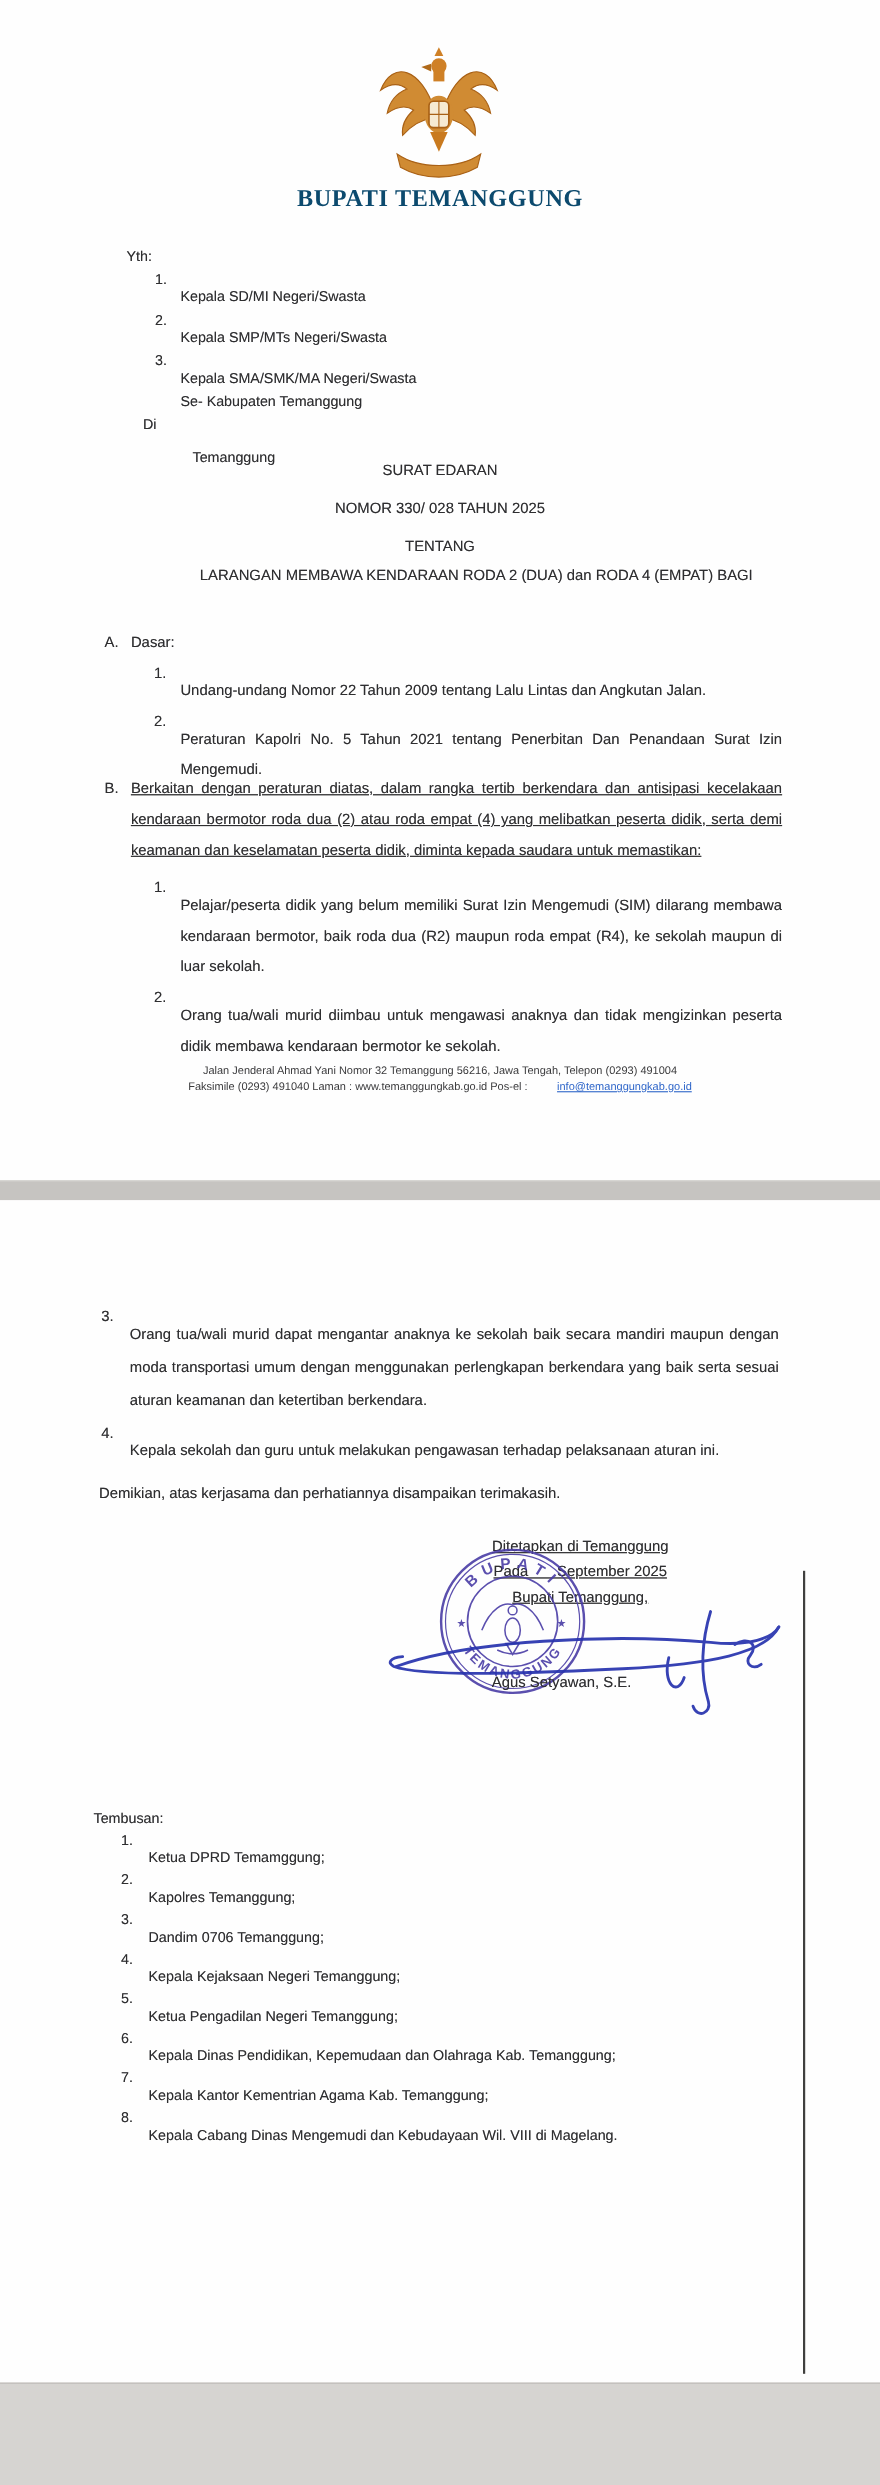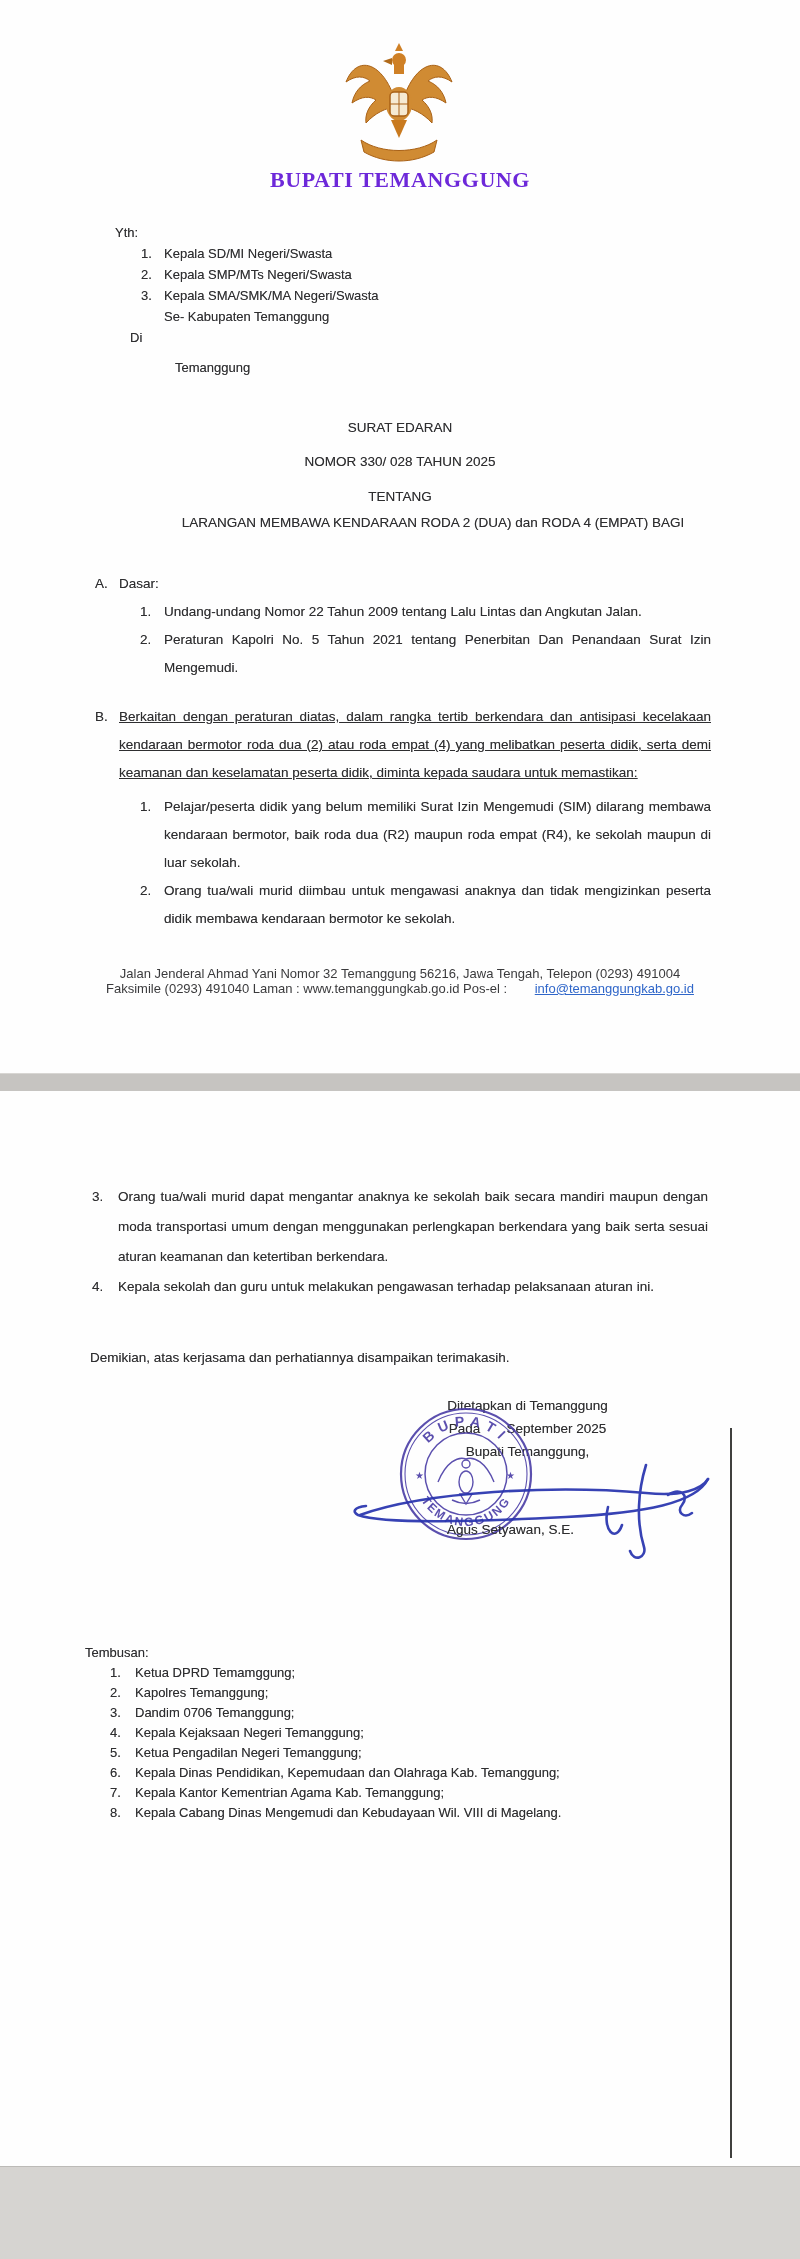--- a/index.html
+++ b/index.html
@@ -8,21 +8,21 @@
   .page{position:absolute;left:0;width:800px;background:#fefefe;}
   .page1{top:0;height:1073px;}
   .page2{top:1091px;height:1075px;}
   .band{position:absolute;left:0;width:800px;}
   .sep{top:1073px;height:18px;background:#c6c4c1;border-bottom:1px solid #aeaca9;border-top:1px solid #d8d6d3;}
   .bottom{top:2166px;height:93px;background:#d6d4d1;border-top:1px solid #bcbab7;}
 
   .emblem{position:absolute;left:341px;top:40px;width:116px;height:126px;}
   .lh-title{position:absolute;top:167px;left:0;width:100%;text-align:center;
             font-family:"Liberation Serif",serif;font-weight:700;font-size:22px;
-            letter-spacing:.6px;color:#6d28d9;}
+            letter-spacing:.6px;color:#0c4a6e;}
   .soft{text-shadow:0 0 .4px rgba(45,45,48,.5);}
 
   .recipient{position:absolute;left:115px;top:222px;width:360px;font-size:13px;line-height:21px;}
   .rc-list{margin-left:26px;}
   .rc-list .li-num{flex:0 0 23px;}
   .rc-region{margin-left:49px;}
   .rc-di{margin-left:15px;}
   .rc-city{margin-left:60px;margin-top:9px;}
 
   .h-center{position:absolute;left:0;width:100%;text-align:center;font-size:13.5px;}
@@ -36,33 +36,33 @@
   .sec-b{top:703px;}
   .sec-row{display:flex;}
   .sec-label{flex:0 0 24px;}
   .sec-title{flex:1;}
   .sec-text{flex:1;text-align:justify;text-decoration:underline;}
   .sec-list{margin-left:45px;}
   .sec-b .sec-list{margin-top:6px;}
 
   .li-row{display:flex;}
   .li-num{flex:0 0 24px;}
-  .li-text{flex:1;text-align:justify;}
-
-  .footer{position:absolute;left:0;width:100%;text-align:center;font-size:13px;
+  .li-text{flex:1;text-align:justify;margin-top:16px;}
+
+  .footer{position:absolute;left:0;width:100%;text-align:center;font-size:10px;
           line-height:15px;color:#3a3a3c;}
   .f1{top:966px;}
   .email{color:#2f66c9;text-decoration:underline;cursor:pointer;padding-left:24px;}
 
   
   .p2-list{position:absolute;left:92px;top:91px;width:616px;font-size:13.5px;line-height:30px;}
   .p2-list .li-num{flex:0 0 26px;}
   .closing{position:absolute;left:90px;top:259px;font-size:13.5px;}
   .sign-block{position:absolute;left:380px;top:303px;width:295px;text-align:center;
-              font-size:13.5px;line-height:23px;}
+              font-size:13.5px;line-height:23px;text-decoration:underline;}
   .pre{white-space:pre;}
   .stamp{position:absolute;left:398px;top:315px;width:136px;height:136px;opacity:.9;}
   .signature-svg{position:absolute;left:346px;top:360px;width:368px;height:118px;}
   .sign-name{position:absolute;left:398px;top:431px;width:225px;text-align:center;font-size:13.5px;}
   .tembusan{position:absolute;left:85px;top:552px;width:610px;font-size:13px;line-height:20px;}
   .tb-list{margin-left:25px;}
   .tb-list .li-num{flex:0 0 25px;}
   .tb-list .li-text{text-align:left;}
   .scan-line{position:absolute;left:730px;top:337px;width:2px;height:730px;background:#1f1e1c;opacity:.85;}
 </style>

